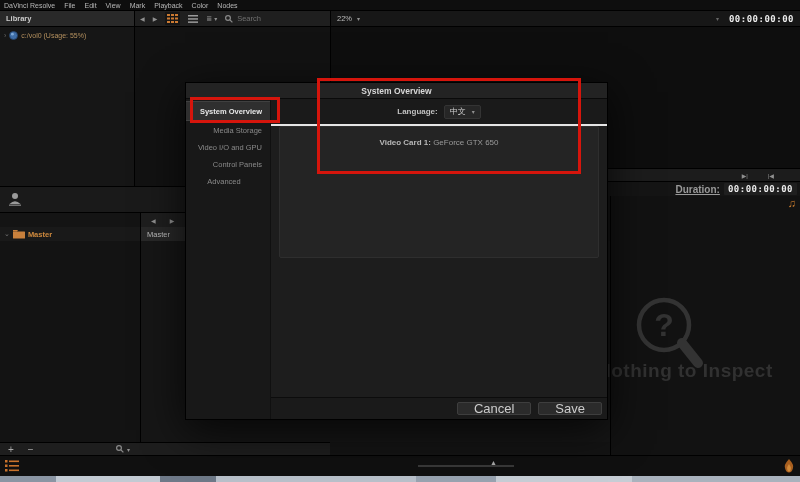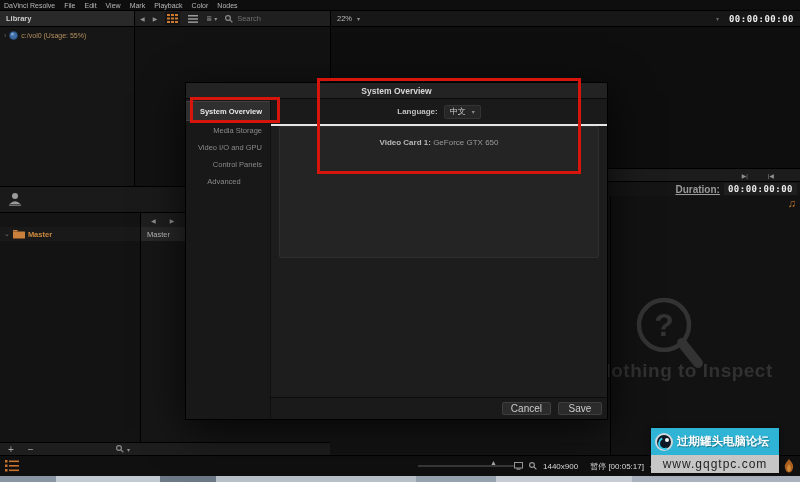--- a/index.html
+++ b/index.html
@@ -90,22 +90,22 @@
   .gpu-panel { position:absolute; left:8px; top:27px; width:320px; height:132px;
     background:#242424; border:1px solid #2e2e2e; border-radius:2px; text-align:center; }
   .gpu-title { margin-top:8px; font-size:8px; font-weight:bold; color:#c8c8c8; }
   .gpu-row { margin-top:11px; font-size:8px; }
   .gpu-label { font-weight:bold; color:#b8b8b8; }
   .gpu-value { color:#9a9a9a; }
   .btn-bar { position:absolute; left:0; bottom:0; width:100%; height:22px;
     background:#1a1a1a; border-top:1px solid #0c0c0c; display:flex;
     align-items:center; justify-content:flex-end; gap:7px; padding-right:5px; }
   .dlg-btn { min-width:44px; height:13px; background:#2b2b2b; border:1px solid #3e3e3e;
-    border-radius:2px; font-size:10px; color:#cccccc; text-align:center;
-    line-height:12px; padding:0 8px; cursor:pointer; }
+    border-radius:2px; font-size:13px; color:#cccccc; text-align:center;
+    line-height:12px; padding:0 16px; cursor:pointer; }
 
   
   .anno { border:3px solid #d6150c; background:transparent; z-index:20; }
 
   
   .watermark { left:651px; top:428px; width:128px; height:45px; z-index:40;
     box-shadow:0 0 4px rgba(0,0,0,0.5); }
   .wm-top { position:absolute; left:0; top:0; width:100%; height:27px;
     background:#2fb4d6; display:flex; align-items:center; padding-left:4px; gap:4px; }
   .wm-logo { width:18px; height:18px; border-radius:50%; background:#0e1824;
@@ -284,33 +284,20 @@
           <rect x="4" y="5" width="10" height="1.6"></rect>
         <rect x="0" y="9" width="2.5" height="2.5"></rect>
           <rect x="4" y="9.5" width="10" height="1.6"></rect>
       </g>
     </svg>
   </div>
 
   <div class="abs slider-track"></div>
   <span class="abs slider-handle">▲</span>
 
-  <div class="abs flex" style="left:514px;top:459px;height:14px;gap:6px;">
-    <svg width="9" height="8" viewBox="0 0 9 8">
-      <rect x="0.5" y="0.5" width="8" height="5.5" fill="none" stroke="#999999" stroke-width="1"></rect>
-      <rect x="2.5" y="6.5" width="4" height="1.2" fill="#999999"></rect>
-    </svg>
-    <svg width="8" height="8" viewBox="0 0 8 8">
-      <circle cx="3" cy="3" r="2.4" fill="none" stroke="#999999" stroke-width="1.2"></circle>
-      <line x1="5" y1="5" x2="7.4" y2="7.4" stroke="#999999" stroke-width="1.2"></line>
-    </svg>
-    <span class="rec-text">1440x900</span>
-    <span class="rec-text" style="margin-left:6px;">暂停 [00:05:17]</span>
-    <span class="caret" style="color:#cccccc;">▾</span>
-  </div>
 
   <svg style="position:absolute;left:783px;top:459px;" width="12" height="14" viewBox="0 0 12 14">
     <path d="M6 0 C8 3 11 5 10 9 C9.4 12 7.8 13.5 6 13.5 C4.2 13.5 2.6 12 2 9 C1 5 4 3 6 0 Z" fill="#a85f1f"></path>
     <path d="M6 5 C7 7 8.3 8 7.8 10.2 C7.5 11.8 6.8 12.5 6 12.5 C5.2 12.5 4.5 11.8 4.2 10.2 C3.7 8 5 7 6 5 Z" fill="#d18a3a"></path>
   </svg>
 
   <div class="abs dialog">
     <div class="dlg-title">System Overview</div>
     <div class="dlg-sidebar">
       <div class="side-item sel" style="top:2px;">System Overview</div>
@@ -336,25 +323,16 @@
       <div class="btn-bar">
         <span class="dlg-btn">Cancel</span>
         <span class="dlg-btn">Save</span>
       </div>
     </div>
   </div>
 
   <div class="abs anno" style="left:190px;top:97px;width:90px;height:26px;"></div>
   <div class="abs anno" style="left:317px;top:78px;width:264px;height:96px;"></div>
 
-  <div class="abs watermark">
-    <div class="wm-top">
-      <span class="wm-logo"></span>
-      <span class="wm-title">过期罐头电脑论坛</span>
-    </div>
-    <div class="wm-bottom">
-      <span class="wm-url">www.gqgtpc.com</span>
-    </div>
-  </div>
 
   <div class="abs edge-strip"></div>
 
 </div>
 
 </body></html>

